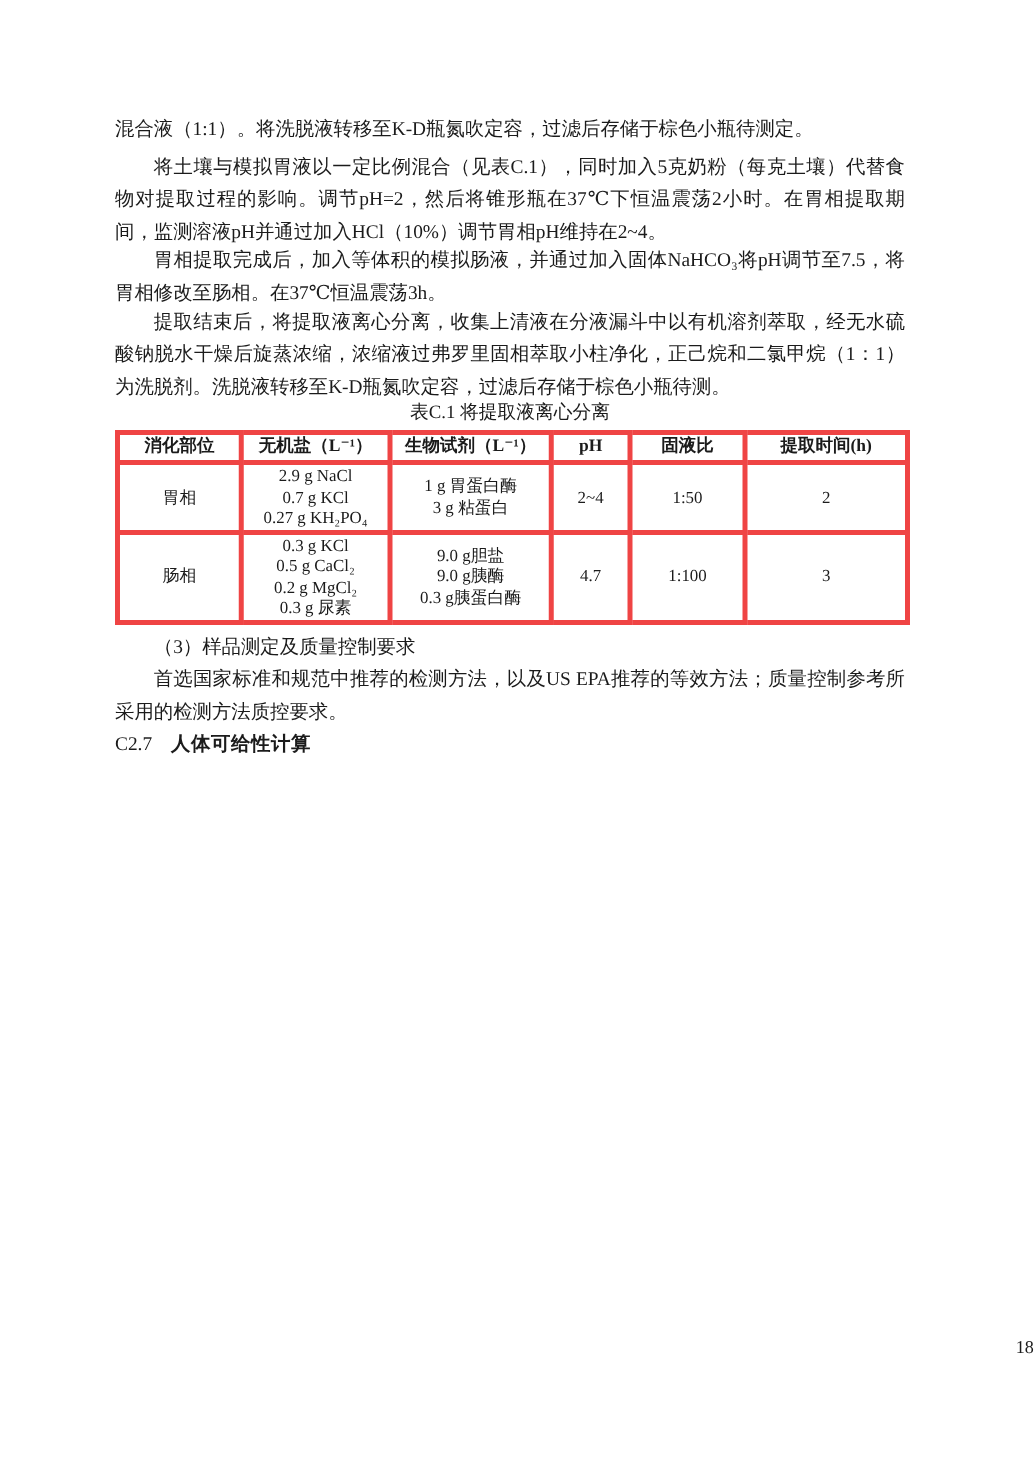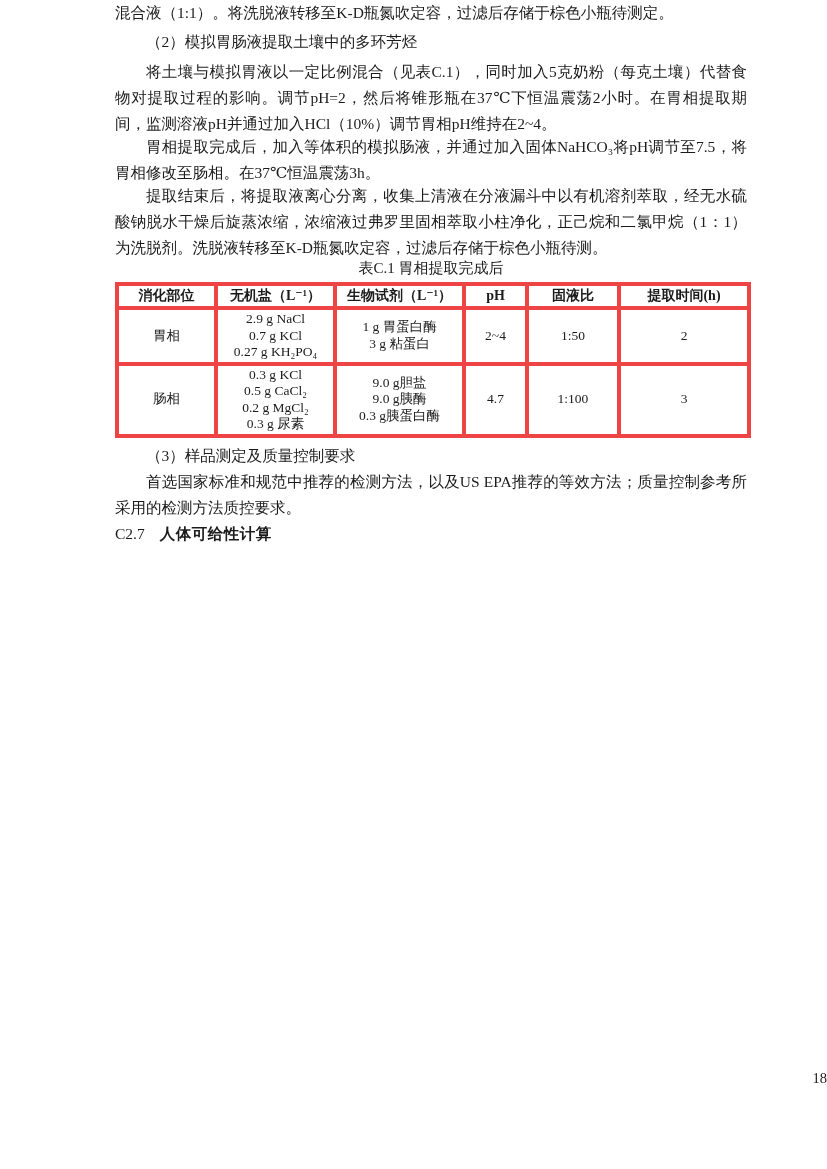--- a/index.html
+++ b/index.html
@@ -7,23 +7,24 @@
     position: relative;
     width: 827px;
     height: 1169px;
     background: #ffffff;
     font-family: "Liberation Serif", "DejaVu Serif", serif;
     color: #1b1b1b;
     overflow: hidden;
   }
   .content {
     position: absolute;
-    left: 115px;
+    left: 92px;
     top: 0;
     width: 632px;
+    padding-top: 91px;
   }
   .content p { margin: 0; font-size: 15.5px; line-height: 26px; }
   .just { text-align: justify; }
   .indent { text-indent: 2em; }
   .m-item2   { margin-top: 3px  !important; }
   .m-para1   { margin-top: 4px  !important; }
   .m-para2   { margin-top: -3px !important; }
   .m-para3   { margin-top: -3px !important; }
   .m-item3   { margin-top: 5px  !important; }
   .m-see     { margin-top: 12px !important; }
@@ -81,29 +82,28 @@
   }
 </style>
 </head>
 <body>
 
 <div class="page">
   <div class="content">
 
     <p class="just">混合液（1:1）。将洗脱液转移至K-D瓶氮吹定容，过滤后存储于棕色小瓶待测定。</p>
 
-    <p class="indent m-item2">（2）模拟胃肠液提取土壤中的多环芳烃</p>
 
     <p class="just indent m-para1">将土壤与模拟胃液以一定比例混合（见表C.1），同时加入5克奶粉（每克土壤）代替食物对提取过程的影响。调节pH=2，然后将锥形瓶在37℃下恒温震荡2小时。在胃相提取期间，监测溶液pH并通过加入HCl（10%）调节胃相pH维持在2~4。</p>
 
     <p class="just indent m-para2">胃相提取完成后，加入等体积的模拟肠液，并通过加入固体NaHCO₃将pH调节至7.5，将胃相修改至肠相。在37℃恒温震荡3h。</p>
 
     <p class="just indent m-para3">提取结束后，将提取液离心分离，收集上清液在分液漏斗中以有机溶剂萃取，经无水硫酸钠脱水干燥后旋蒸浓缩，浓缩液过弗罗里固相萃取小柱净化，正己烷和二氯甲烷（1：1）为洗脱剂。洗脱液转移至K-D瓶氮吹定容，过滤后存储于棕色小瓶待测。</p>
 
-    <p class="table-caption">表C.1 胃相提取完成后</p>
+    <p class="table-caption">表C.1 将提取液离心分离</p>
 
     <table class="gi-table">
       <colgroup>
         <col style="width:99px">
         <col style="width:119px">
         <col style="width:129px">
         <col style="width:63px">
         <col style="width:92px">
         <col style="width:130px">
       </colgroup>

